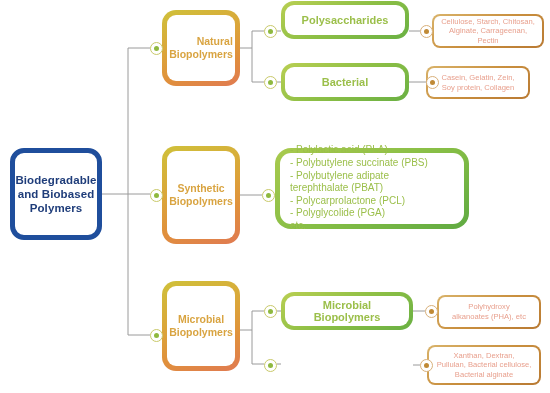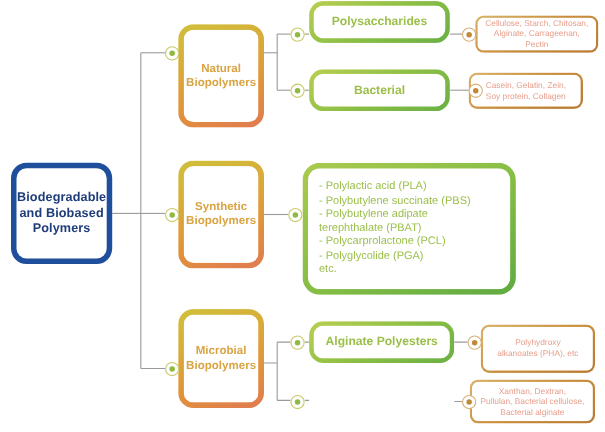--- a/index.html
+++ b/index.html
@@ -53,21 +53,21 @@
     color: #d9a441;
     padding: 0 4px;
   }
   .lvl1 .inner { position: relative; z-index: 1; }
   .frame-amber {
     border: 5px solid transparent;
     background:
       linear-gradient(#fff,#fff) padding-box,
       linear-gradient(160deg, #cfc13a 0%, #dca33a 45%, #e0903c 70%, #e07a52 100%) border-box;
   }
-  #n-natural   { left: 162px; top: 22px;  height: 94px; }
+  #n-natural   { left: 162px; top: 10px;  height: 76px; text-align: right; }
   #n-synthetic { left: 162px; top: 146px; height: 98px; }
   #n-microbial { left: 162px; top: 281px; height: 90px; }
 
   
   .lvl2 {
     border: 4px solid transparent;
     border-radius: 13px;
     background:
       linear-gradient(#fff,#fff) padding-box,
       linear-gradient(150deg, #b9cf52 0%, #8dbf45 50%, #69b043 100%) border-box;
@@ -77,21 +77,21 @@
     padding: 0 6px;
   }
   #n-polysaccharides { left: 281px; top: 1px;  width: 128px; height: 38px; }
   #n-proteins        { left: 281px; top: 63px;  width: 128px; height: 38px; }
   #n-microbialpoly   { left: 281px; top: 292px; width: 132px; height: 38px; }
   #n-exopoly         { left: 281px; top: 345px; width: 132px; height: 38px; }
 
   
   #n-synthlist {
     left: 275px; top: 148px;
-    width: 194px; height: 120px;
+    width: 194px; height: 81px;
     border: 5px solid transparent;
     border-radius: 16px;
     background:
       linear-gradient(#fff,#fff) padding-box,
       linear-gradient(150deg, #a9ca4e 0%, #84bd45 55%, #5faa42 100%) border-box;
     justify-content: flex-start;
     padding: 4px 8px 4px 10px;
   }
   #n-synthlist .list {
     color: #9bbf4a;
@@ -111,21 +111,21 @@
       linear-gradient(150deg, #d9b36a 0%, #c98f3e 50%, #b97a33 100%) border-box;
     color: #e8a08e;
     font-size: 7.6px;
     line-height: 9.6px;
     padding: 0 5px;
     white-space: pre-line;
     font-weight: normal;
   }
   #n-d-poly    { left: 432px; top: 14px;  width: 112px; height: 34px; }
   #n-d-prot    { left: 426px; top: 66px;  width: 104px; height: 33px; }
-  #n-d-micro   { left: 437px; top: 295px; width: 104px; height: 44px; }
+  #n-d-micro   { left: 437px; top: 295px; width: 104px; height: 34px; }
   #n-d-exo     { left: 427px; top: 345px; width: 114px; height: 40px; justify-content: center; }
 
   
   .dot {
     position: absolute;
     width: 13px; height: 13px;
     border-radius: 50%;
     box-sizing: border-box;
     background: #ffffff;
     z-index: 3;
@@ -225,21 +225,21 @@
   </div>
   <div class="node lvl2" id="n-proteins">
     <span>Bacterial</span>
   </div>
 
   <div class="node" id="n-synthlist">
     <span class="list">- Polylactic acid (PLA)<br>- Polybutylene succinate (PBS)<br>- Polybutylene adipate<br>   terephthalate (PBAT)<br>- Polycarprolactone (PCL)<br>- Polyglycolide (PGA)<br>   etc.</span>
   </div>
 
   <div class="node lvl2" id="n-microbialpoly">
-    <span>Alginate Polyesters</span>
+    <span>Microbial Biopolymers</span>
   </div>
 
   <div class="node lvl3" id="n-d-poly">
     <span>Cellulose, Starch, Chitosan,<br>Alginate, Carrageenan, Pectin</span>
   </div>
   <div class="node lvl3" id="n-d-prot">
     <span>Casein, Gelatin, Zein,<br>Soy protein, Collagen</span>
   </div>
   <div class="node lvl3" id="n-d-micro">
     <span>Polyhydroxy<br>alkanoates (PHA), etc</span>

